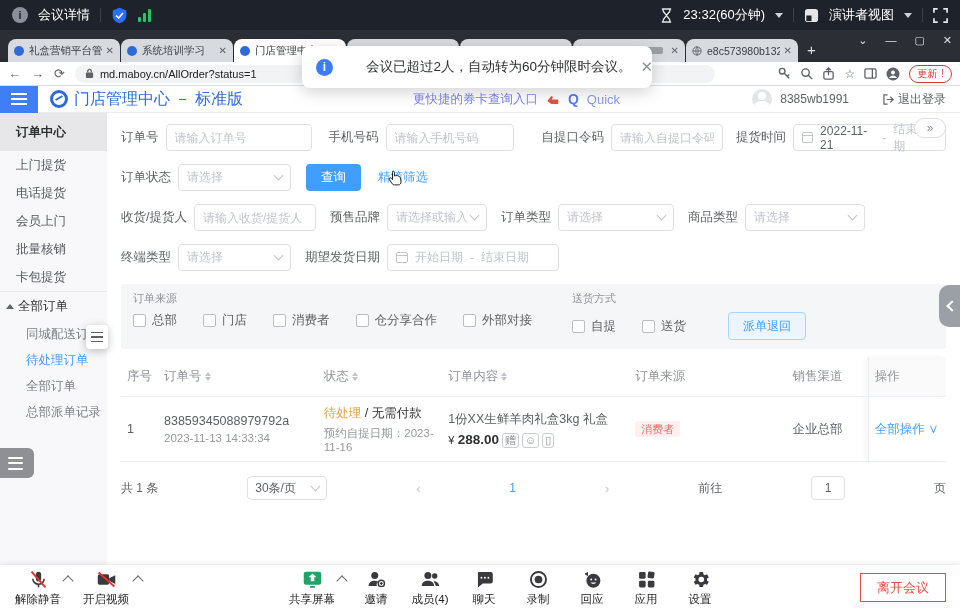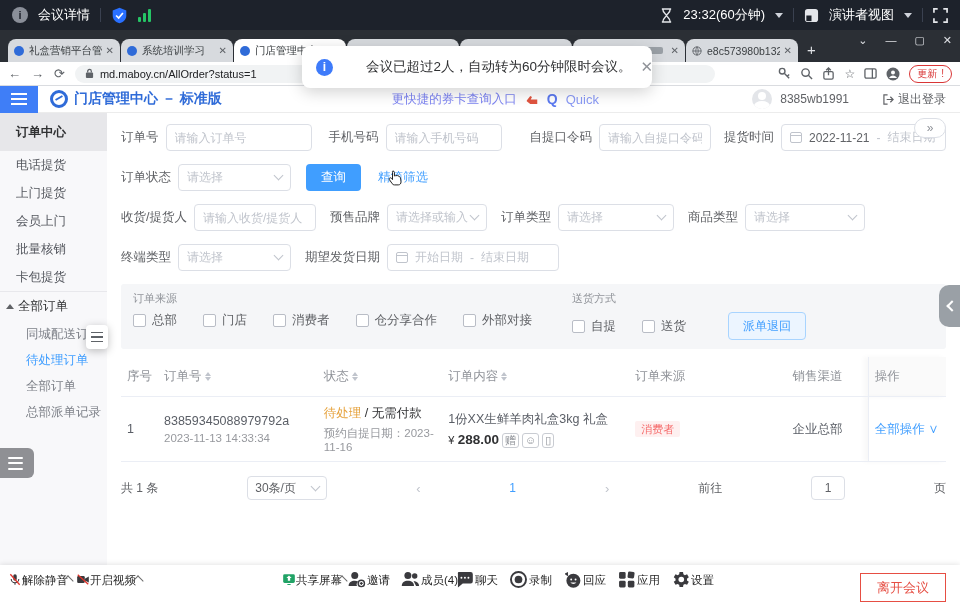--- a/index.html
+++ b/index.html
@@ -36,21 +36,21 @@
   .toast .ico { width:17px; height:17px; border-radius:50%; background:#3e7bfa; color:#fff; font-size:12px; font-weight:bold; display:flex; align-items:center; justify-content:center; flex:0 0 17px; }
   .toast .txt { font-size:13.5px; color:#303133; white-space:nowrap;margin-left:24px; }
   .toast .x { margin-left:auto; color:#909399; font-size:15px; }
 
   
   .app-header { position:absolute; top:86px; left:0; width:960px; height:27px; background:#fff; border-bottom:1px solid #ececec; display:flex; align-items:center; }
   .burger { width:38px; height:27px; background:#3f7ef7; display:flex; flex-direction:column; justify-content:center; align-items:center; gap:3px; }
   .burger i { width:16px; height:2px; background:#fff; display:block; }
   .logo { width:18px; height:18px; border-radius:50%; border:3px solid #2f6bd8; margin:0 6px 0 12px; position:relative; }
   .logo:after{ content:""; position:absolute; left:2px; top:4px; width:8px; height:2px; background:#2f6bd8; transform:rotate(-30deg); }
-  .app-title { color:#2f6bd8; font-size:14px; font-weight:bold; }
+  .app-title { color:#2f6bd8; font-size:16px; font-weight:normal; }
   .hdr-mid { display:flex; align-items:center; gap:8px; margin-left:170px; }
   .promo { color:#7c83f1; font-size:12.5px; }
   .quickq { color:#5b79f0; font-weight:bold; font-size:14px; }
   .quick { color:#8a9af5; font-size:13px; }
   .hdr-right { margin-left:auto; display:flex; align-items:center; gap:8px; padding-right:14px; }
   .avatar { width:20px; height:20px; border-radius:50%; background:#e3e5e9; position:relative; overflow:hidden; }
   .avatar:before { content:""; position:absolute; left:6px; top:3px; width:8px; height:8px; border-radius:50%; background:#fff; }
   .avatar:after { content:""; position:absolute; left:2px; top:12px; width:16px; height:10px; border-radius:50%; background:#fff; }
   .uname { font-size:12px; color:#606266; }
   .logout { font-size:12px; color:#606266; display:flex; gap:4px; align-items:center; margin-left:26px; }
@@ -118,21 +118,21 @@
   .side-handle i { width:12px; height:1.6px; background:#5f6368; display:block; }
   .left-float { position:absolute; left:0; top:448px; width:34px; height:30px; background:#8f9094; border-radius:0 6px 6px 0; display:flex; flex-direction:column; justify-content:center; gap:3.5px; padding-left:8px; z-index:30; }
   .left-float i { width:15px; height:2px; background:#fff; display:block; border-radius:1px; }
   .left-float i:before { content:""; }
 
   
   .mouse-cursor { position:absolute; left:388px; top:170px; z-index:70; }
 
   
   .meet-bottom { position:absolute; bottom:0; left:0; width:960px; height:45px; background:#fff; box-shadow:0 -1px 5px rgba(0,0,0,.10); z-index:50; }
-  .tool { position:absolute; top:4px; display:flex; flex-direction:row; align-items:center; width:60px; }
+  .tool { position:absolute; top:4px; display:flex; flex-direction:column; align-items:center; width:60px; }
   .tool .lbl { font-size:11.5px; color:#1f1f1f; margin-top:2px; white-space:nowrap; }
   .tool svg { height:21px; }
   .tool-caret { position:absolute; top:12px; width:8px; height:8px; border-left:1.6px solid #6b6b6b; border-top:1.6px solid #6b6b6b; transform:rotate(45deg); }
   .leave-btn { position:absolute; right:14px; top:8px; height:29px; padding:0 16px; border:1px solid #e64e43; color:#e64e43; background:#fff; border-radius:0; font-size:13px; font-family:"Liberation Sans",sans-serif; }
 </style>
 </head>
 <body>
 
 <div class="meet-top">
   <div class="grp">
@@ -289,42 +289,42 @@
       <svg width="11" height="11" viewBox="0 0 12 12">
           <path d="M5 1H1v10h4M8 3l3 3-3 3M11 6H4" stroke="#606266" stroke-width="1.3" fill="none"></path>
         </svg>
       <span>退出登录</span>
     </span>
   </div>
 </div>
 
 <div class="sidebar">
   <div class="sb-sec">订单中心</div>
+  <div class="sb-item">上门提货</div>
   <div class="sb-item">电话提货</div>
-  <div class="sb-item">上门提货</div>
   <div class="sb-item">会员上门</div>
   <div class="sb-item">批量核销</div>
   <div class="sb-item">卡包提货</div>
   <div class="sb-parent">
     <span class="tri-up"></span>
     <span>全部订单</span>
   </div>
   <div class="sb-sub">同城配送订单</div>
   <div class="sb-sub active">待处理订单</div>
   <div class="sb-sub">全部订单</div>
   <div class="sb-sub">总部派单记录</div>
 </div>
 
 <div class="content">
 
   <div class="frow">
     <span class="flbl">订单号</span>
     <input class="inp" style="width: 146px;" placeholder="请输入订单号">
     <span class="flbl" style="margin-left:17px">手机号码</span>
-    <input class="inp" style="width: 116px;" placeholder="请输入手机号码">
+    <input class="inp" style="width: 128px;" placeholder="请输入手机号码">
     <span class="flbl" style="margin-left:28px">自提口令码</span>
     <input class="inp" style="width: 112px;" placeholder="请输入自提口令码">
     <span class="flbl" style="margin-left:13px">提货时间</span>
     <div class="daterange" style="width:176px">
       <span class="cal"></span>
       <span class="dr-val">2022-11-21</span>
       <span class="dr-ph">-</span>
       <span class="dr-ph">结束日期</span>
     </div>
   </div>

